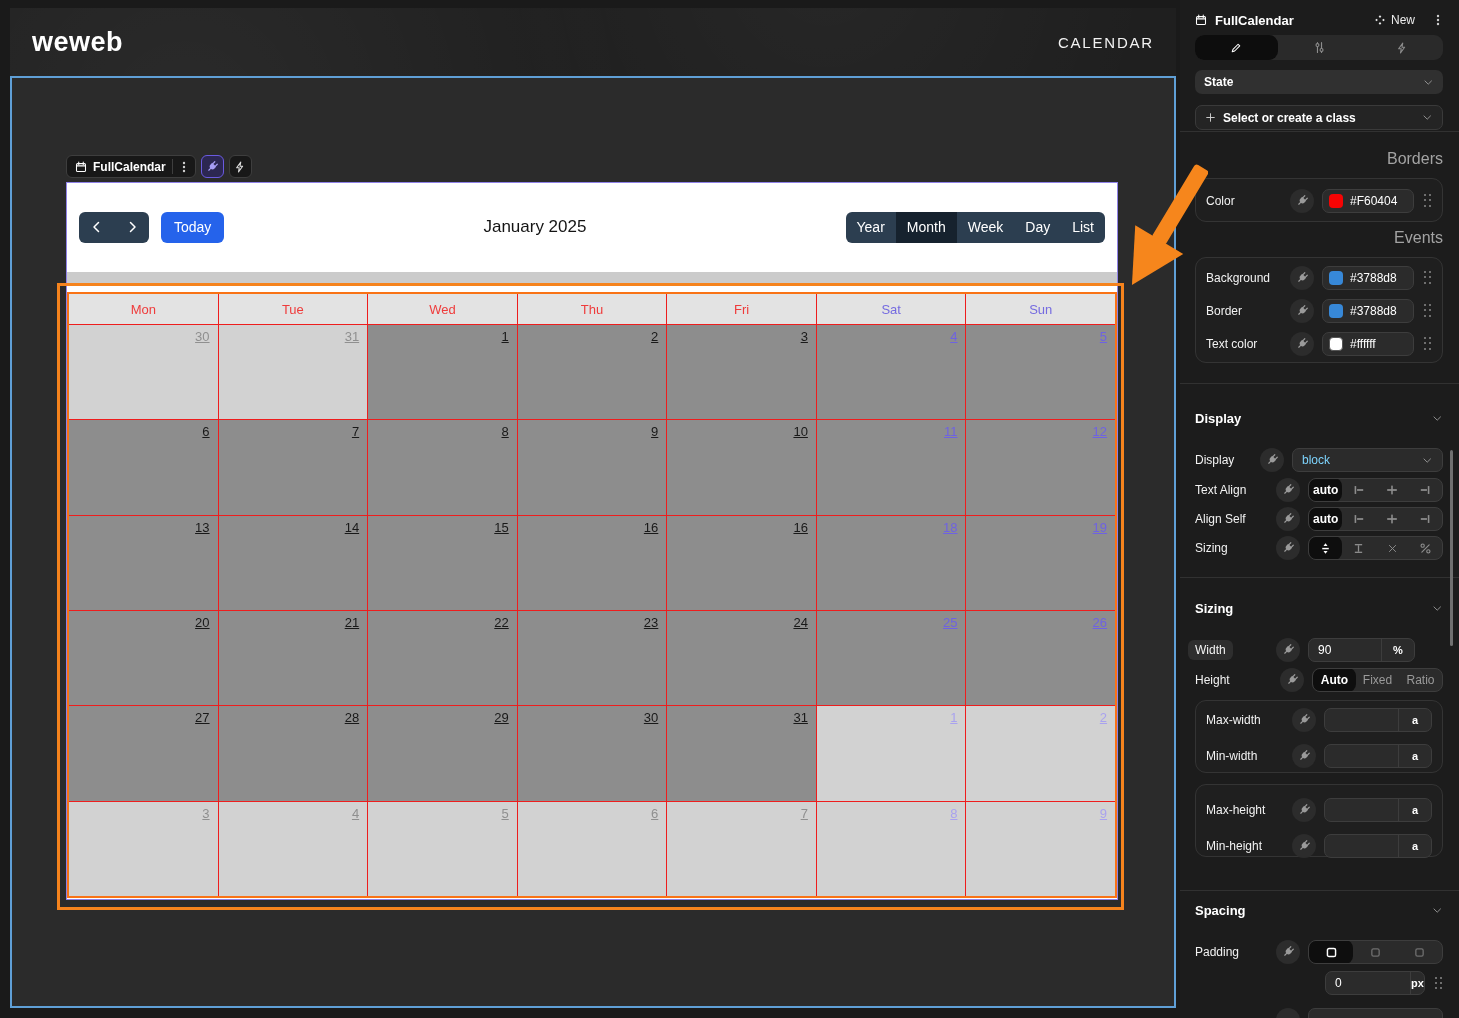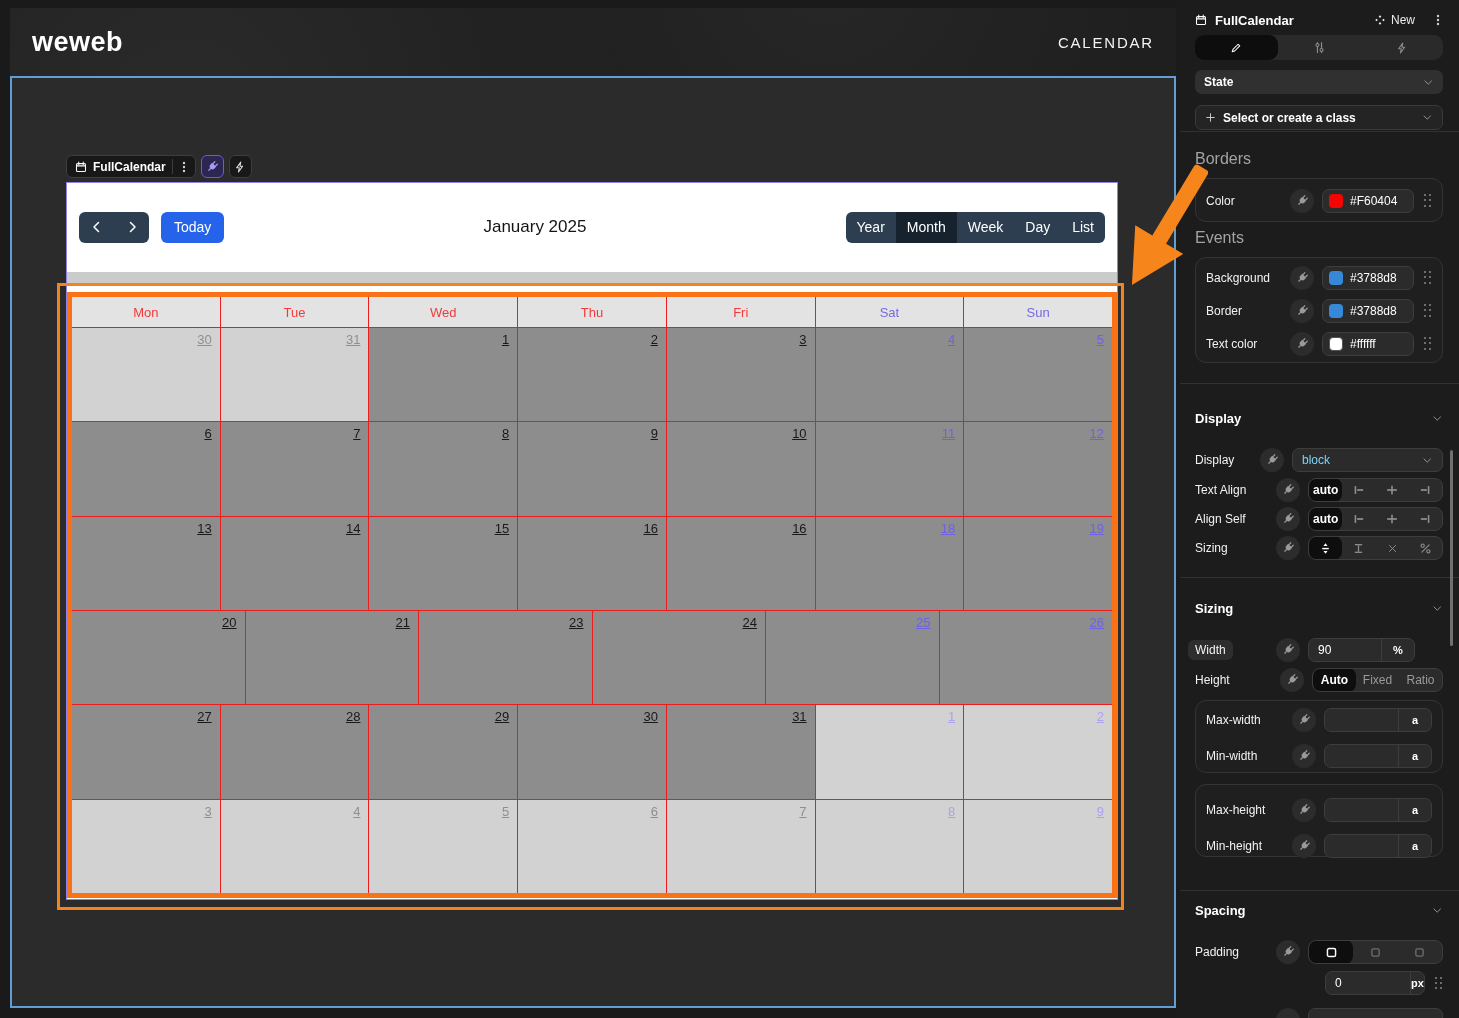--- a/index.html
+++ b/index.html
@@ -35,21 +35,21 @@
   .fc-nav-btn { width:35px; height:31px; display:flex; align-items:center; justify-content:center; background:transparent; border:none; }
   .today-btn { margin-left:12px; height:31px; padding:0 13px; background:#2563eb; color:#fff; font-size:14px;
                border:none; border-radius:6px; display:flex; align-items:center; }
   .fc-title { flex:1; text-align:center; font-size:17px; color:#141414; font-weight:500; }
   .views { display:flex; background:#2c3e50; border-radius:6px; overflow:hidden; height:31px; }
   .view-btn { padding:0 11px; color:#fff; font-size:14px; background:transparent; border:none; height:31px; }
   .view-btn.active { background:#16222e; }
   .graybar { position:absolute; left:0; right:0; top:89px; height:13px; background:#cbcbcb; }
 
   .fc-grid { position:absolute; left:0; right:0; top:109px; bottom:1px; display:flex; flex-direction:column;
-             border:5px solid #f97316; }
+             border:2px solid #f97316; }
   .fc-headrow { display:flex; height:31px; background:#e3e3e3; border-bottom:1px solid #ee1d1d; }
   .fc-hcell { flex:1; display:flex; align-items:center; justify-content:center; font-size:13px; color:#ef3b3b;
               border-right:1px solid #ee1d1d; }
   .fc-hcell:last-child { border-right:none; }
   .fc-hcell.weekend { color:#756be0; }
   .fc-row { flex:1; display:flex; border-bottom:1px solid #ee1d1d; }
   .fc-row:last-child { border-bottom:none; }
   .fc-cell { flex:1; background:#8d8d8d; border-right:1px solid #ee1d1d; position:relative; }
   .fc-cell:last-child { border-right:none; }
   .fc-cell.other { background:#d2d2d2; }
@@ -71,21 +71,21 @@
   .sb-kebab { margin-left:10px; }
   .sb-tabs { top:35px; height:25px; background:#2a2a2a; border-radius:9px; display:flex; }
   .sb-tab { flex:1; display:flex; align-items:center; justify-content:center; border-radius:9px; }
   .sb-tab.active { background:#0d0d0d; }
   .sb-select { top:70px; height:24px; background:#303030; border-radius:7px; display:flex; align-items:center;
                padding:0 9px; color:#fff; font-size:12px; font-weight:bold; justify-content:space-between; }
   .sb-class { top:105px; height:25px; background:#242424; border:1px solid #3a3a3a; border-radius:7px; display:flex;
               align-items:center; padding:0 9px; gap:7px; color:#fff; font-size:12px; font-weight:bold; }
   .sb-class .grow { flex:1; }
   .divider { position:absolute; left:0; right:0; height:1px; background:#313131; }
-  .sec-title-lg { color:#a3a3a3; font-size:16px; }
+  .sec-title-lg { color:#a3a3a3; font-size:16px;text-align:right; }
   .sec-hd { display:flex; align-items:center; justify-content:space-between; color:#fff; font-size:13px; font-weight:bold; }
   .card { position:absolute; left:15px; right:16px; border:1px solid #343434; border-radius:11px; background:#1f1f1f;
           padding:0 10px; }
   .crow { display:flex; align-items:center; gap:8px; height:33px; }
   .crow .lbl { flex:1; color:#f2f2f2; font-size:12px; font-weight:500; }
   .plug { width:24px; height:24px; border-radius:50%; background:#2c2c2c; display:flex; align-items:center; justify-content:center; flex:0 0 auto; }
   .pill { height:24px; background:#2b2b2b; border:1px solid #3d3d3d; border-radius:7px; display:flex; align-items:center; }
   .color-pill { width:92px; padding:0 6px; gap:7px; }
   .swatch { width:14px; height:14px; border-radius:4px; flex:0 0 auto; }
   .hexv { color:#fff; font-size:12px; }
@@ -265,20 +265,23 @@
           </div>
         </div>
         <div class="fc-row">
           <div class="fc-cell">
             <span class="daynum">20</span>
           </div>
           <div class="fc-cell">
             <span class="daynum">21</span>
           </div>
           <div class="fc-cell">
+            <span class="daynum">22</span>
+          </div>
+          <div class="fc-cell">
             <span class="daynum">23</span>
           </div>
           <div class="fc-cell">
             <span class="daynum">24</span>
           </div>
           <div class="fc-cell weekend">
             <span class="daynum">25</span>
           </div>
           <div class="fc-cell weekend">
             <span class="daynum">26</span>

